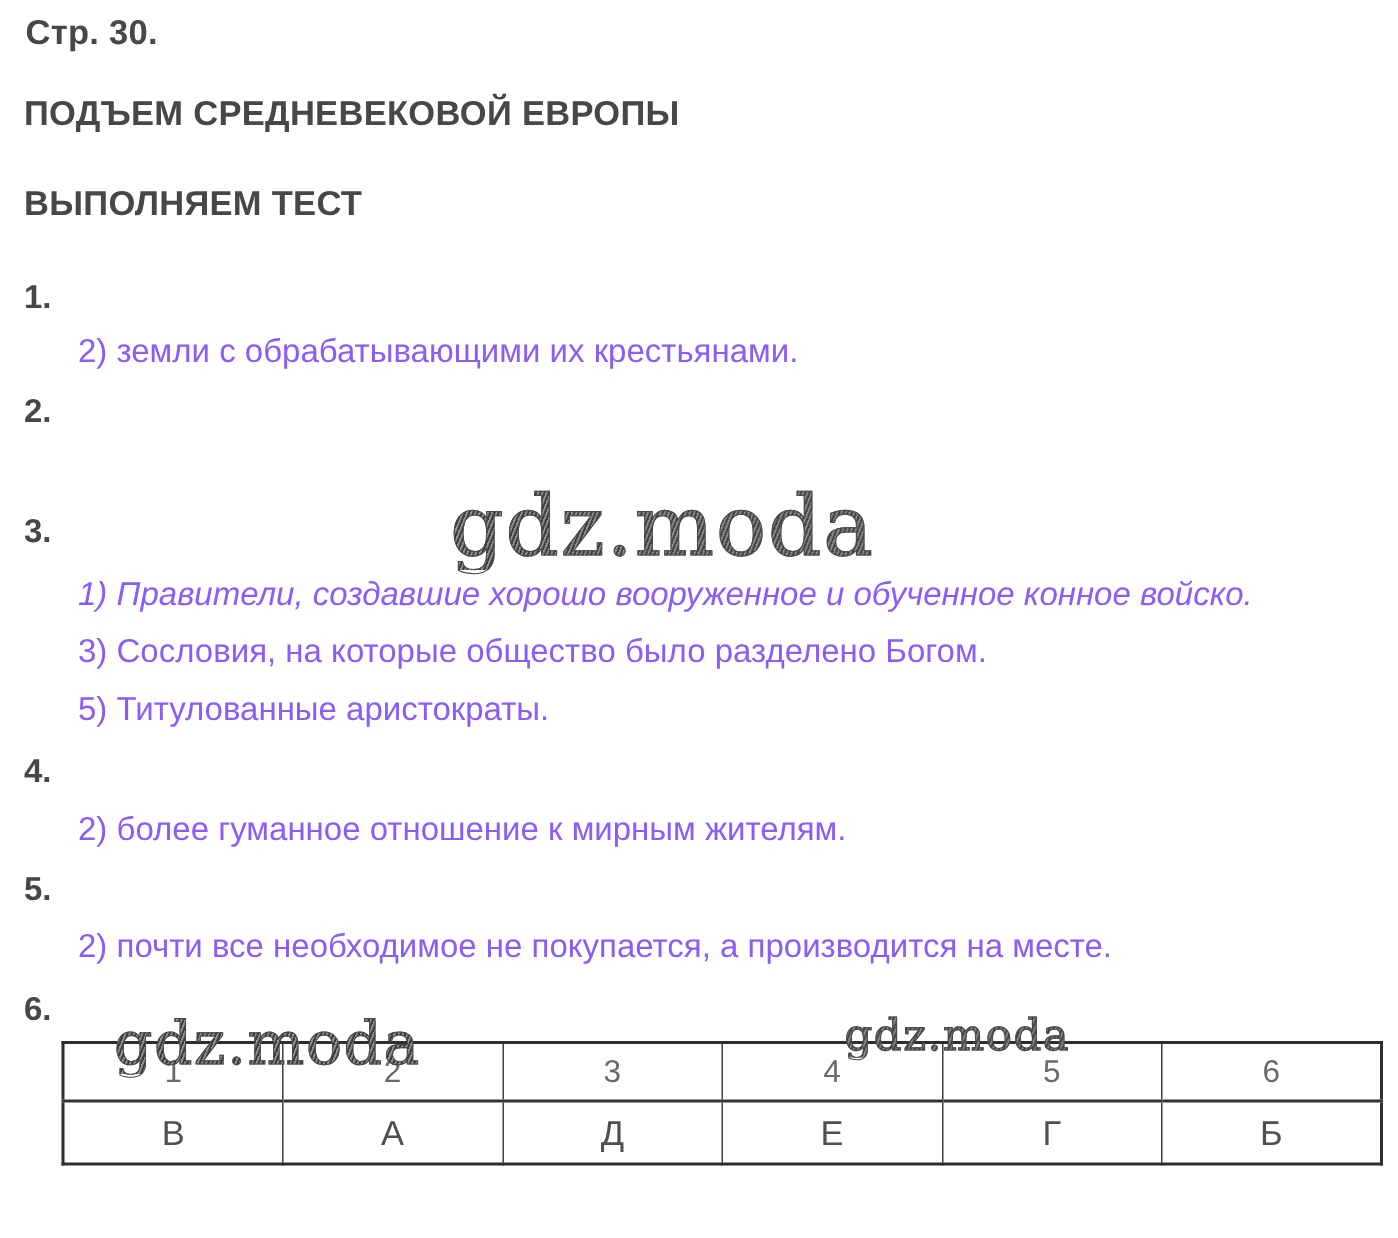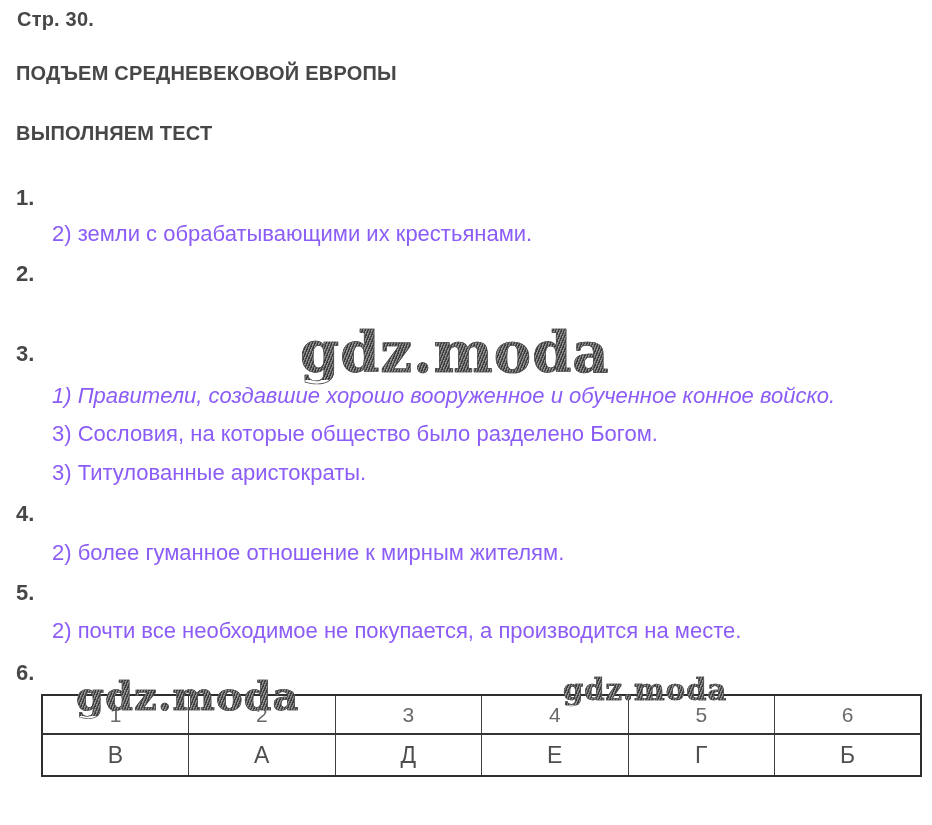--- a/index.html
+++ b/index.html
@@ -7,21 +7,21 @@
   .page {
     position:relative;
     width:932px; height:825px;
     background:#ffffff;
     overflow:hidden;
     font-family:"Liberation Sans", sans-serif;
   }
   .abs { position:absolute; line-height:1.15; white-space:nowrap; }
   .h-bold {
     font-weight:bold;
-    font-size:20px;
+    font-size:23px;
     color:#474747;
     letter-spacing:0.2px;
   }
   .sec-num {
     font-weight:bold;
     font-size:22px;
     color:#474747;
   }
   .ans-line {
     font-size:22px;
@@ -49,21 +49,21 @@
   }
   .row-vals td {
     height:42px;
     font-size:23px;
     color:#4f4f4f;
   }
   
   .wm {
     position:absolute;
     font-family:"DejaVu Serif", serif;
-    font-weight:700;
+    font-weight:400;
     letter-spacing:1px;
     background:repeating-linear-gradient(112deg,
       #3c3c3c 0px, #3c3c3c 1px,
       #9b9b9b 1px, #848484 2px,
       #3c3c3c 2.6px);
     -webkit-background-clip:text;
     background-clip:text;
     color:transparent;
     -webkit-text-stroke:0.7px #4a4a4a;
     z-index:5;
@@ -85,21 +85,21 @@
   <div class="abs h-bold" style="left:16px; top:122px;">ВЫПОЛНЯЕМ ТЕСТ</div>
 
   <div class="abs sec-num" style="left:16px; top:185px;">1.</div>
   <div class="abs ans-line" style="left:52px; top:221px;">2) земли с обрабатывающими их крестьянами.</div>
 
   <div class="abs sec-num" style="left:16px; top:261px;">2.</div>
 
   <div class="abs sec-num" style="left:16px; top:341px;">3.</div>
   <div class="abs ans-line" style="left:52px; top:383px;font-style:italic;">1) Правители, создавшие хорошо вооруженное и обученное конное войско.</div>
   <div class="abs ans-line" style="left:52px; top:421px;">3) Сословия, на которые общество было разделено Богом.</div>
-  <div class="abs ans-line" style="left:52px; top:460px;">3) Титулованные аристократы.</div>
+  <div class="abs ans-line" style="left:52px; top:460px;">5) Титулованные аристократы.</div>
 
   <div class="abs sec-num" style="left:16px; top:501px;">4.</div>
   <div class="abs ans-line" style="left:52px; top:540px;">2) более гуманное отношение к мирным жителям.</div>
 
   <div class="abs sec-num" style="left:16px; top:580px;">5.</div>
   <div class="abs ans-line" style="left:52px; top:618px;">2) почти все необходимое не покупается, а производится на месте.</div>
 
   <div class="abs sec-num" style="left:16px; top:660px;">6.</div>
 
   <table class="ans-table">

